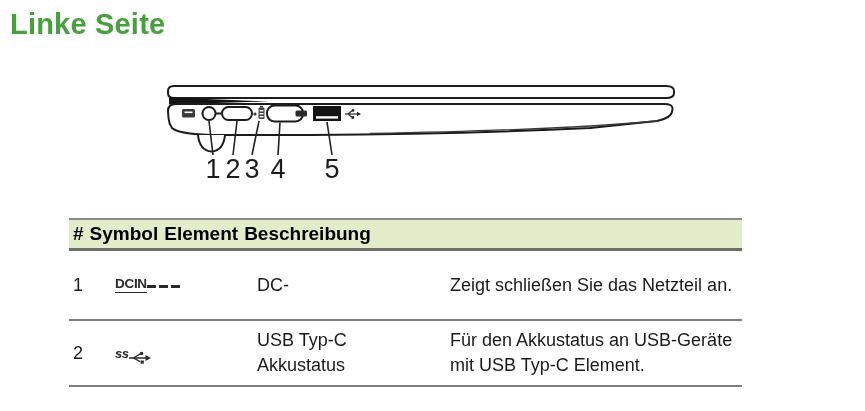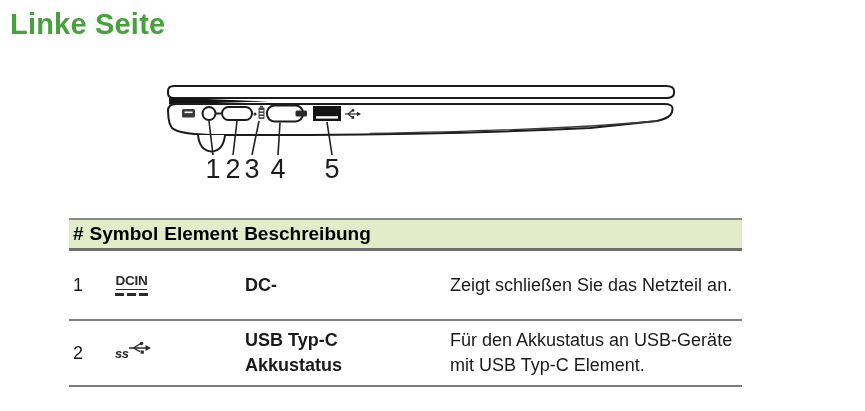--- a/index.html
+++ b/index.html
@@ -70,43 +70,43 @@
   .cell {
     position: absolute;
     top: 50%;
     transform: translateY(-50%);
     font-size: 18px;
     line-height: 25px;
     white-space: nowrap;
   }
   .c-num   { left: 4px; }
   .c-sym   { left: 46px; }
-  .c-elem  { left: 176px; font-weight: bold; }
+  .c-elem  { left: 188px; }
   .c-desc  { left: 381px; }
 
   
   .dcin {
     display: inline-flex;
-    flex-direction: column;
+    flex-direction: row;
     align-items: center;
   }
   .dcin-text {
     font-size: 13.5px;
     font-weight: bold;
     letter-spacing: -0.3px;
     line-height: 14px;
     color: #2a2a2a;
     border-bottom: 1.6px solid #2a2a2a;
     padding-bottom: 1px;
   }
   .dcin-dashes { display: flex; gap: 3px; margin-top: 3px; }
   .dcin-dashes i { display: block; width: 9px; height: 3px; background: #2a2a2a; }
 
   
-  .ss-sym { display: inline-flex; align-items: flex-start; }
+  .ss-sym { display: inline-flex; align-items: flex-end; }
   .ss-text {
     font-style: italic;
     font-weight: bold;
     font-size: 13px;
     color: #2a2a2a;
     letter-spacing: -0.5px;
   }
 </style>
 </head>
 <body>

